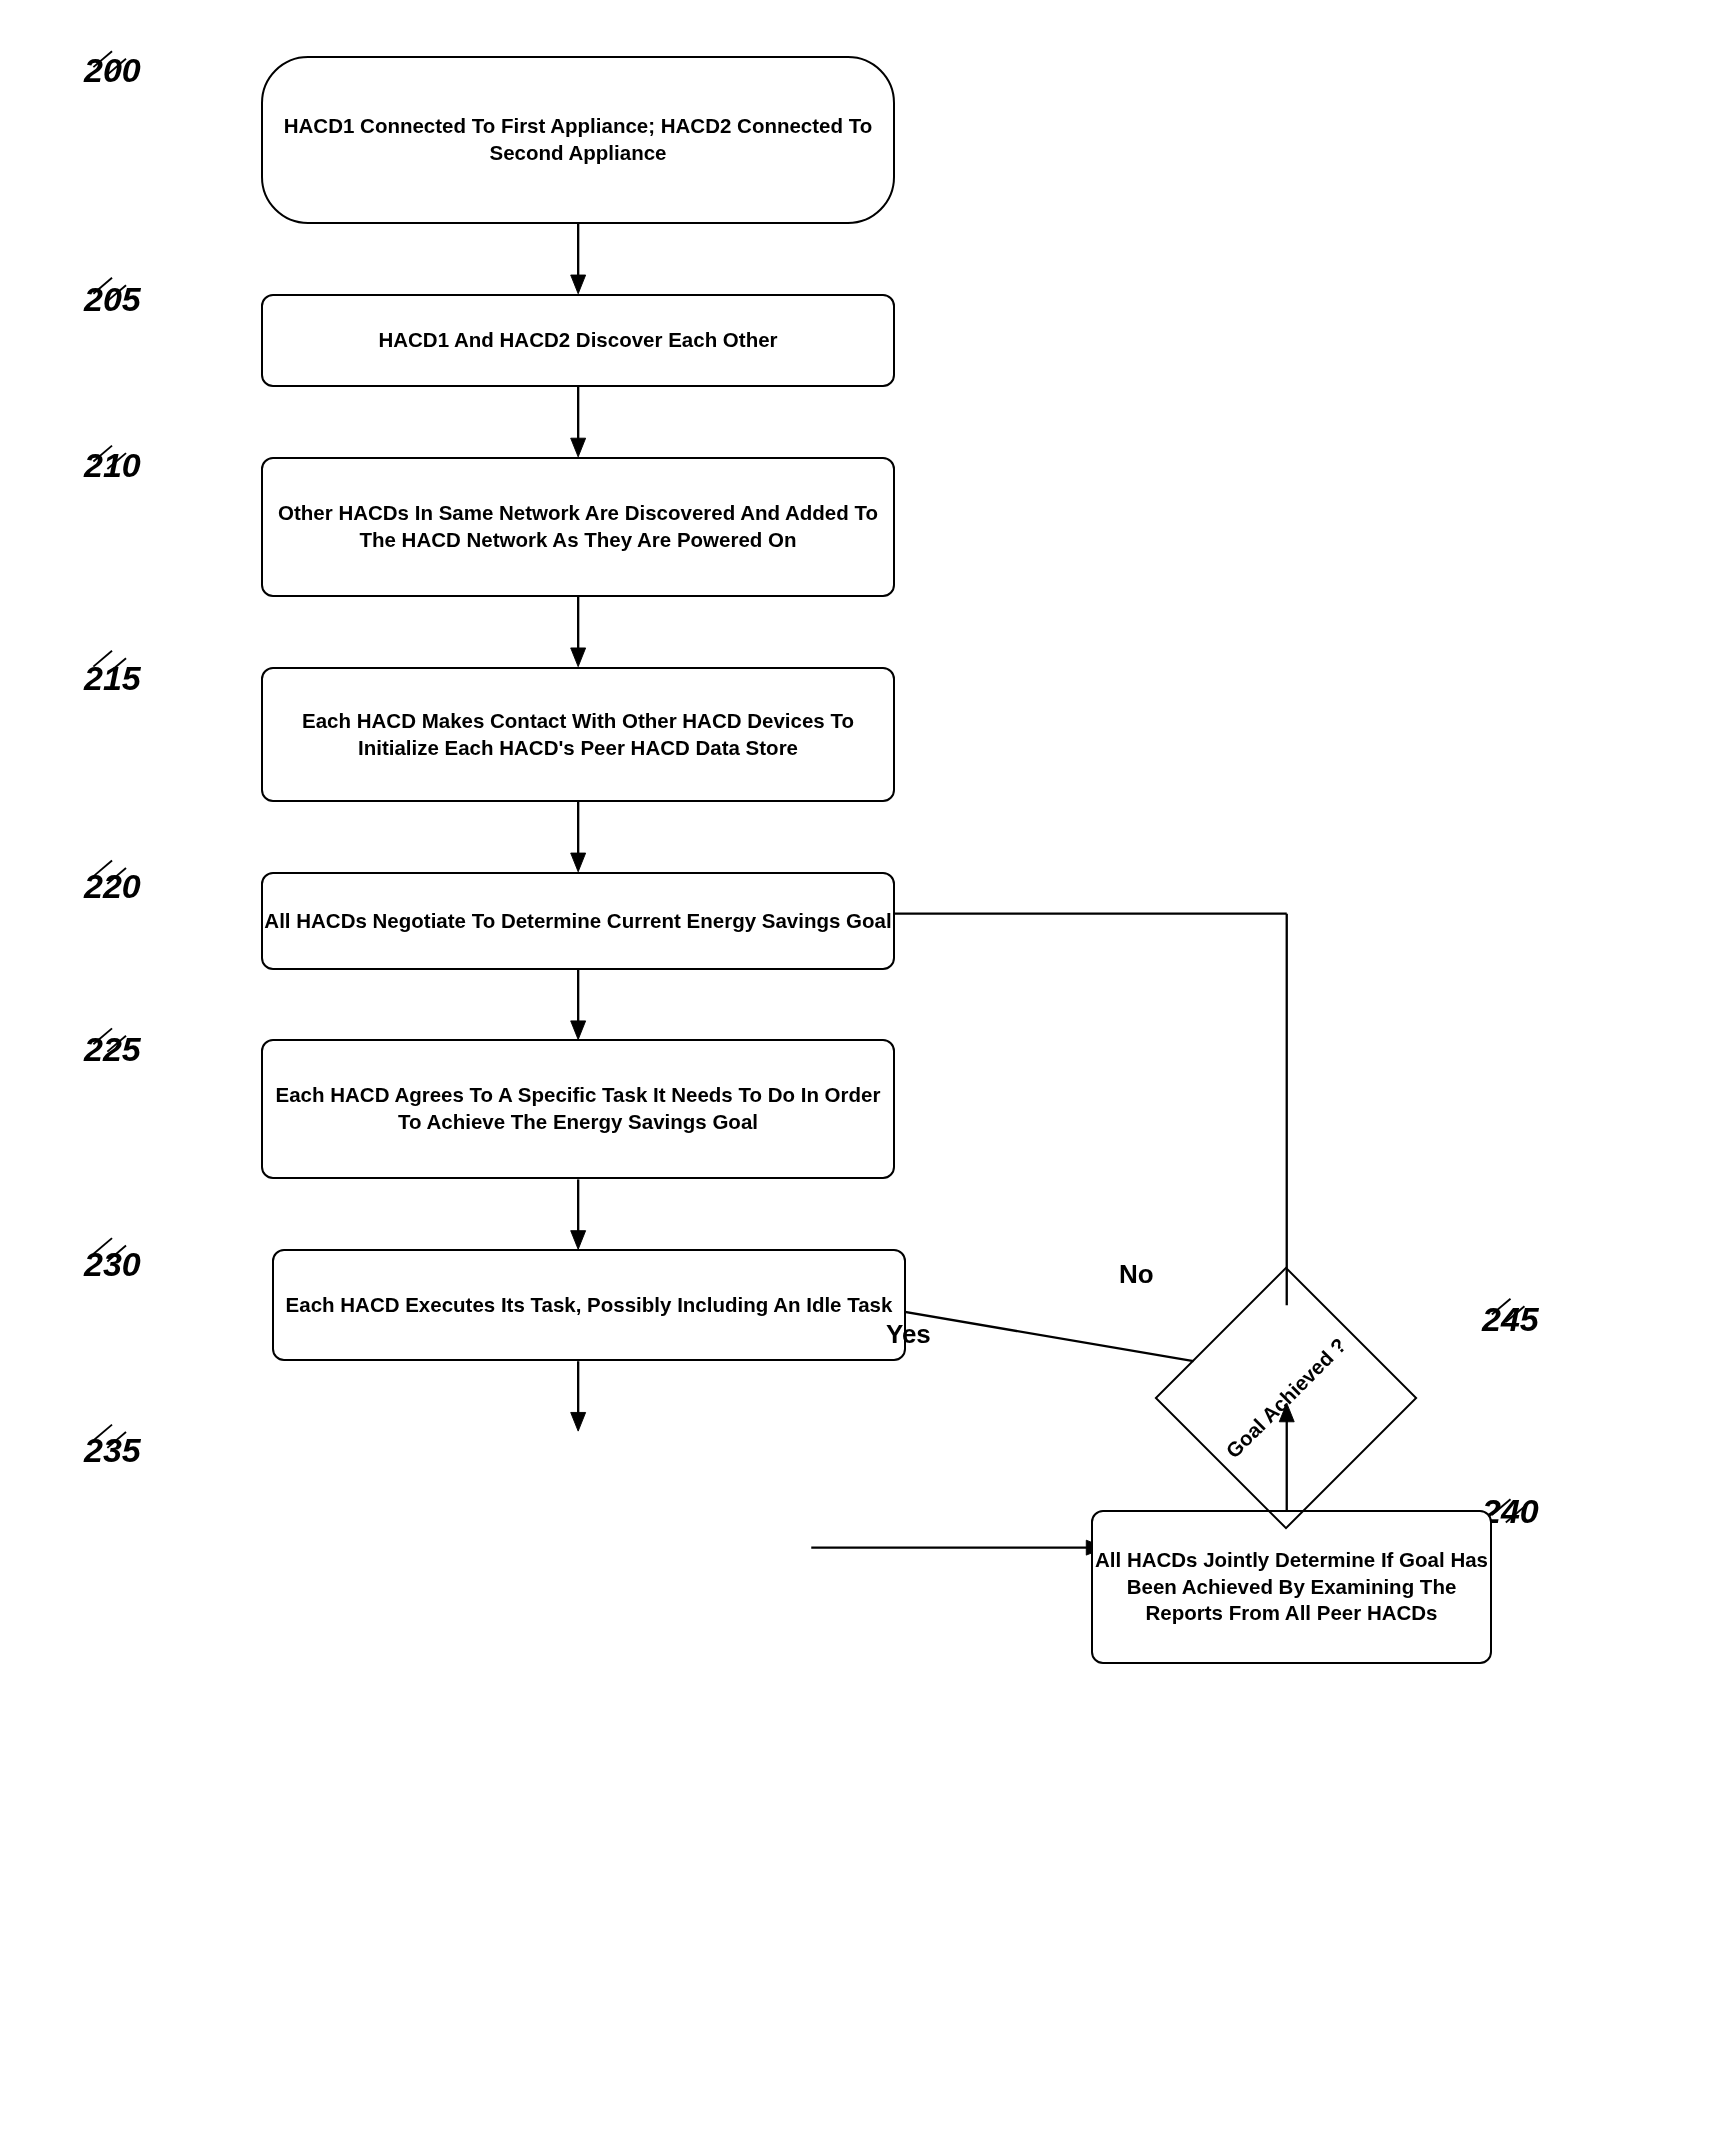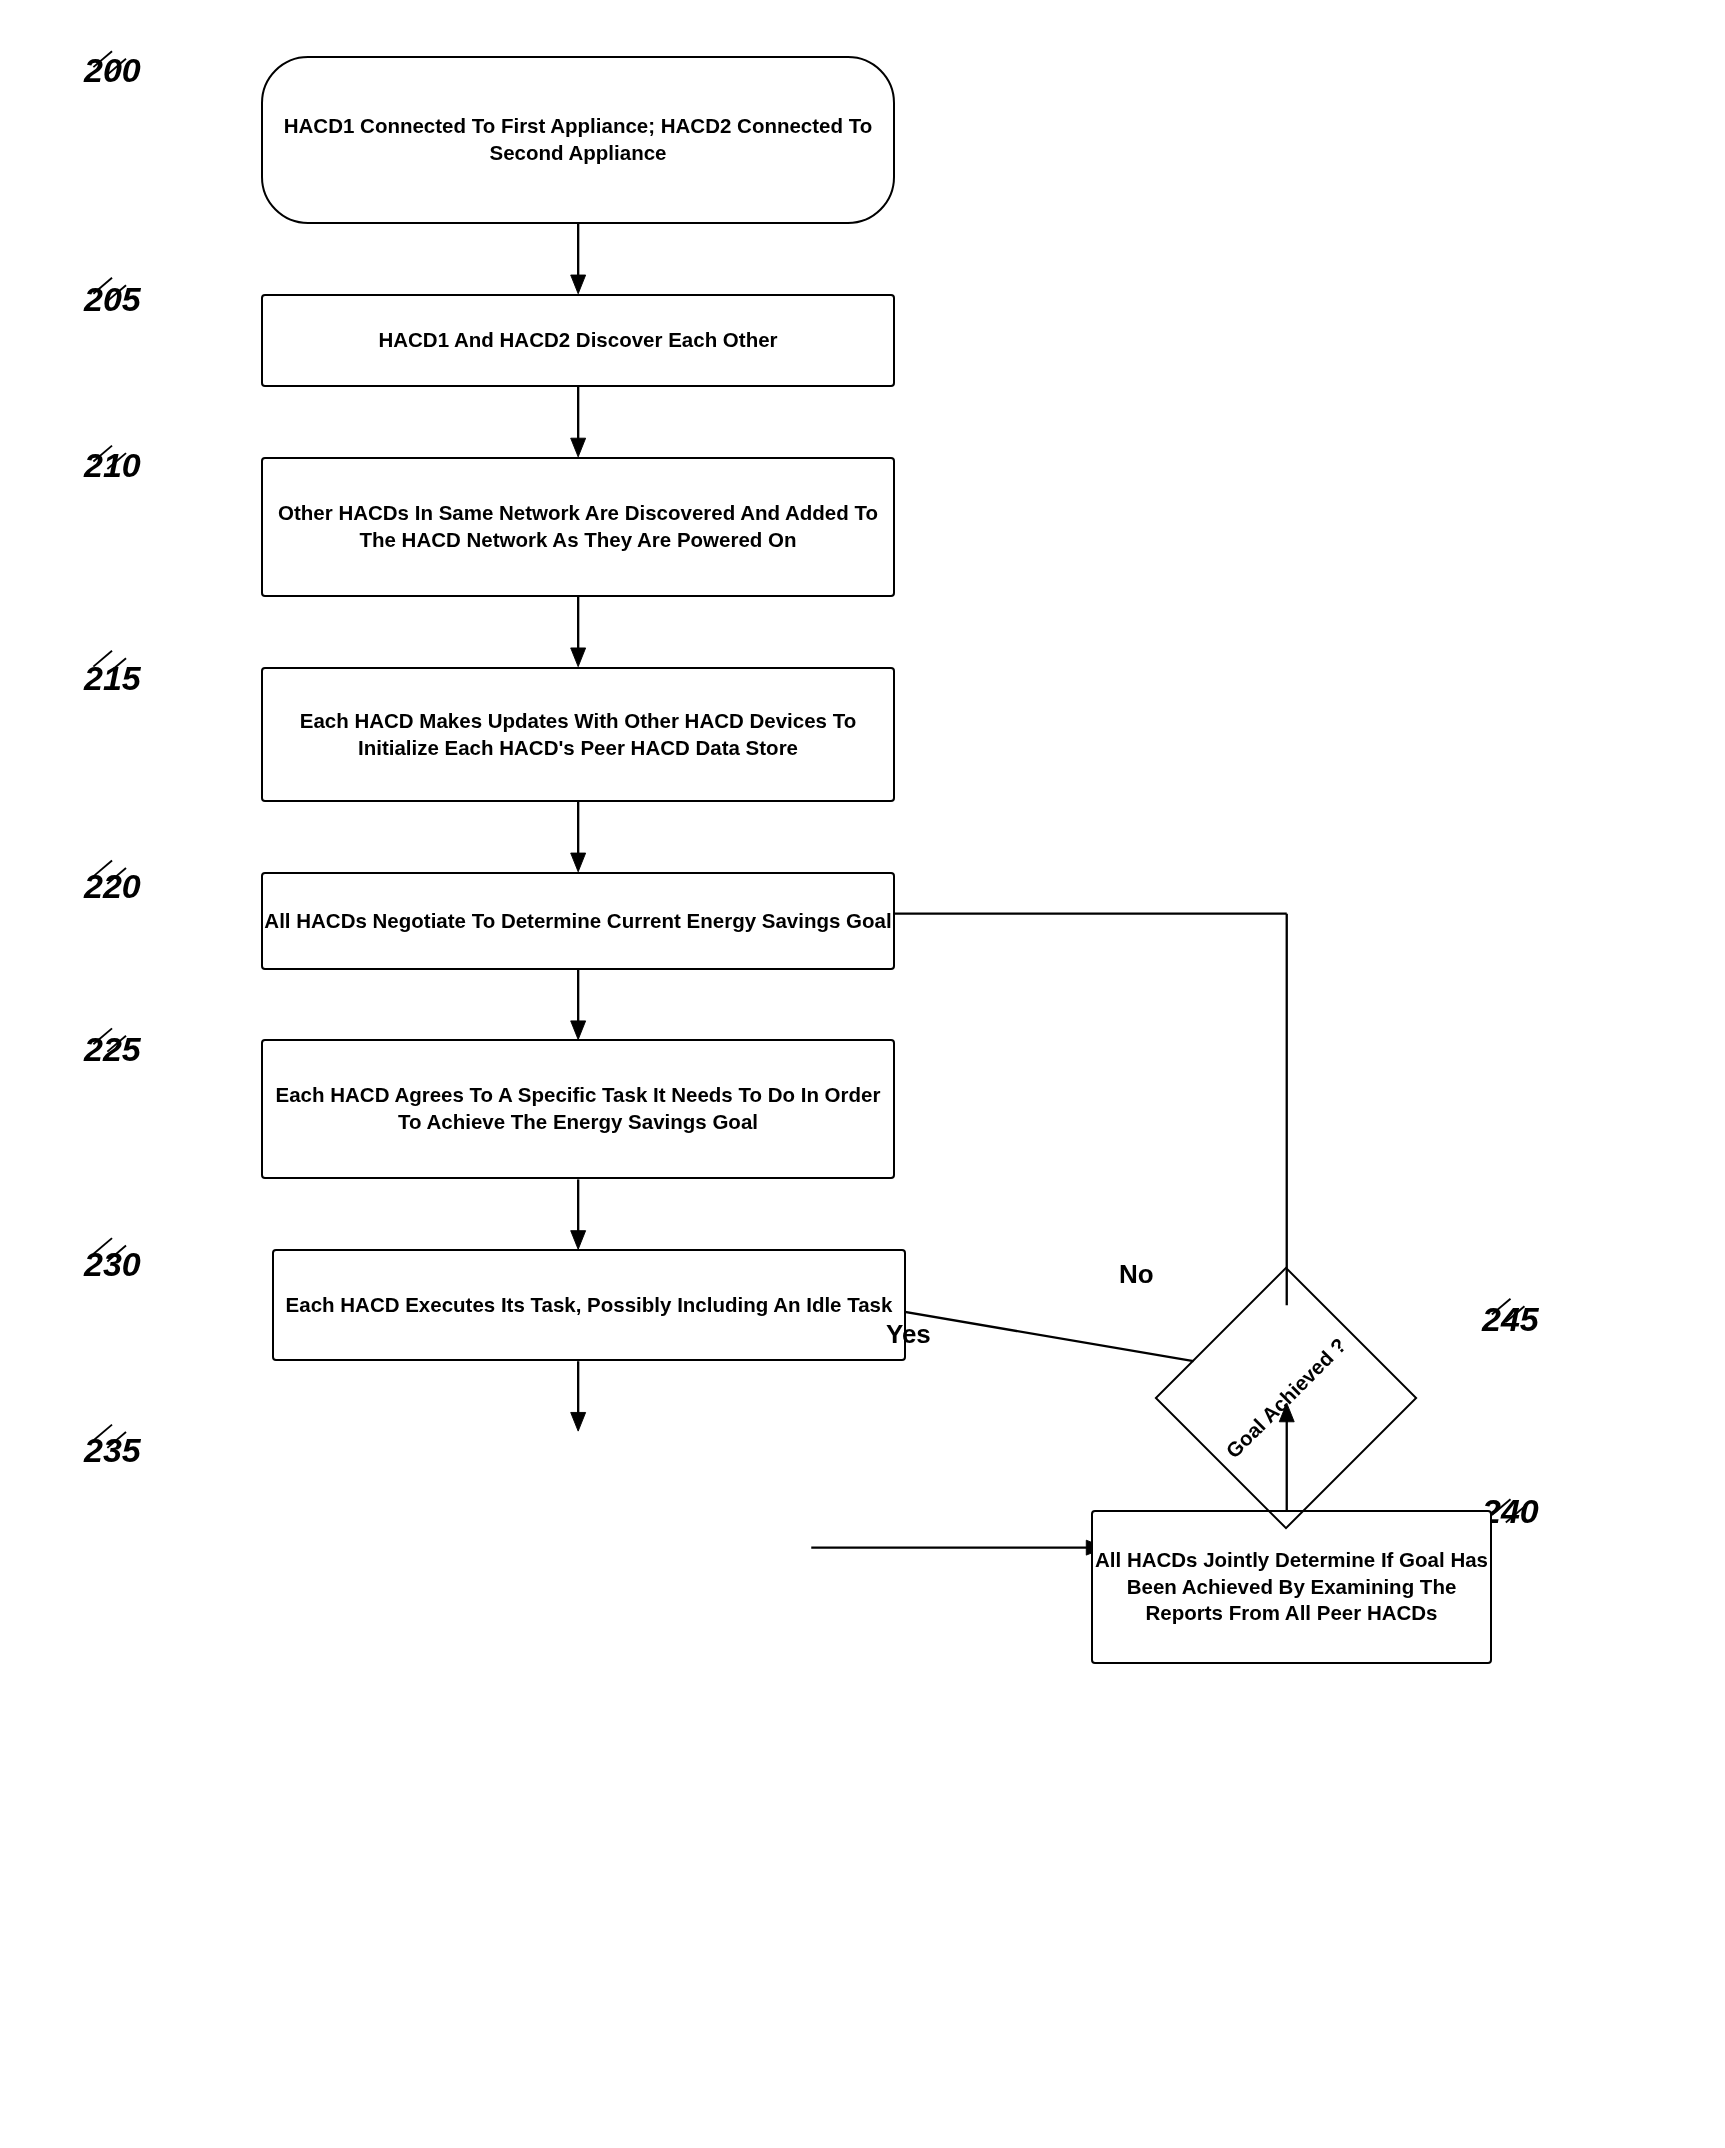--- a/index.html
+++ b/index.html
@@ -23,21 +23,21 @@
       align-items: center;
       justify-content: center;
       text-align: center;
       font-weight: bold;
       font-size: 20.5px;
       line-height: 1.3;
       border: 2.8px solid #000;
       background: #fff;
     }
     .node-rect {
-      border-radius: 4px;
+      border-radius: 12px;
     }
     .node-rounded {
       border-radius: 47px;
     }
     .node-diamond {
       background: transparent;
       border: none;
       transform: rotate(45deg);
     }
     .node-diamond-text {
@@ -134,21 +134,21 @@
 
   <div class="step-label" style="left:84px; top:446px;">210</div>
 
   <div class="node node-rect" style="left:261px; top:457px; width:634px; height:140px;">
     <span>Other HACDs In Same Network Are Discovered And Added To The HACD Network As They Are Powered On</span>
   </div>
 
   <div class="step-label" style="left:84px; top:659px;">215</div>
 
   <div class="node node-rect" style="left:261px; top:667px; width:634px; height:135px;">
-    <span>Each HACD Makes Updates With Other HACD Devices To Initialize Each HACD's Peer HACD Data Store</span>
+    <span>Each HACD Makes Contact With Other HACD Devices To Initialize Each HACD's Peer HACD Data Store</span>
   </div>
 
   <div class="step-label" style="left:84px; top:867px;">220</div>
 
   <div class="node node-rect" style="left:261px; top:872px; width:634px; height:98px;">
     <span>All HACDs Negotiate To Determine Current Energy Savings Goal</span>
   </div>
 
   <div class="step-label" style="left:84px; top:1030px;">225</div>
 

